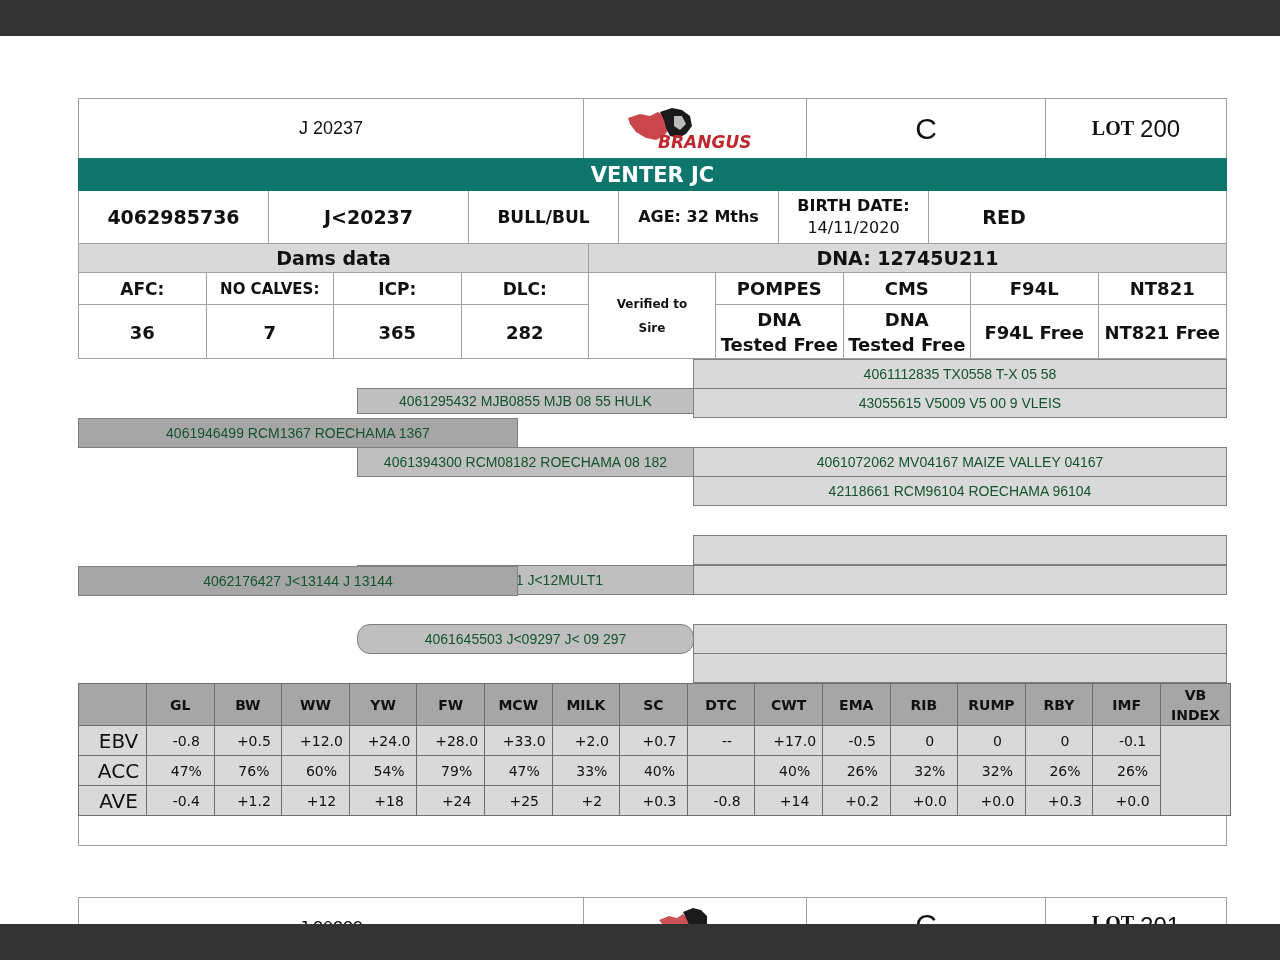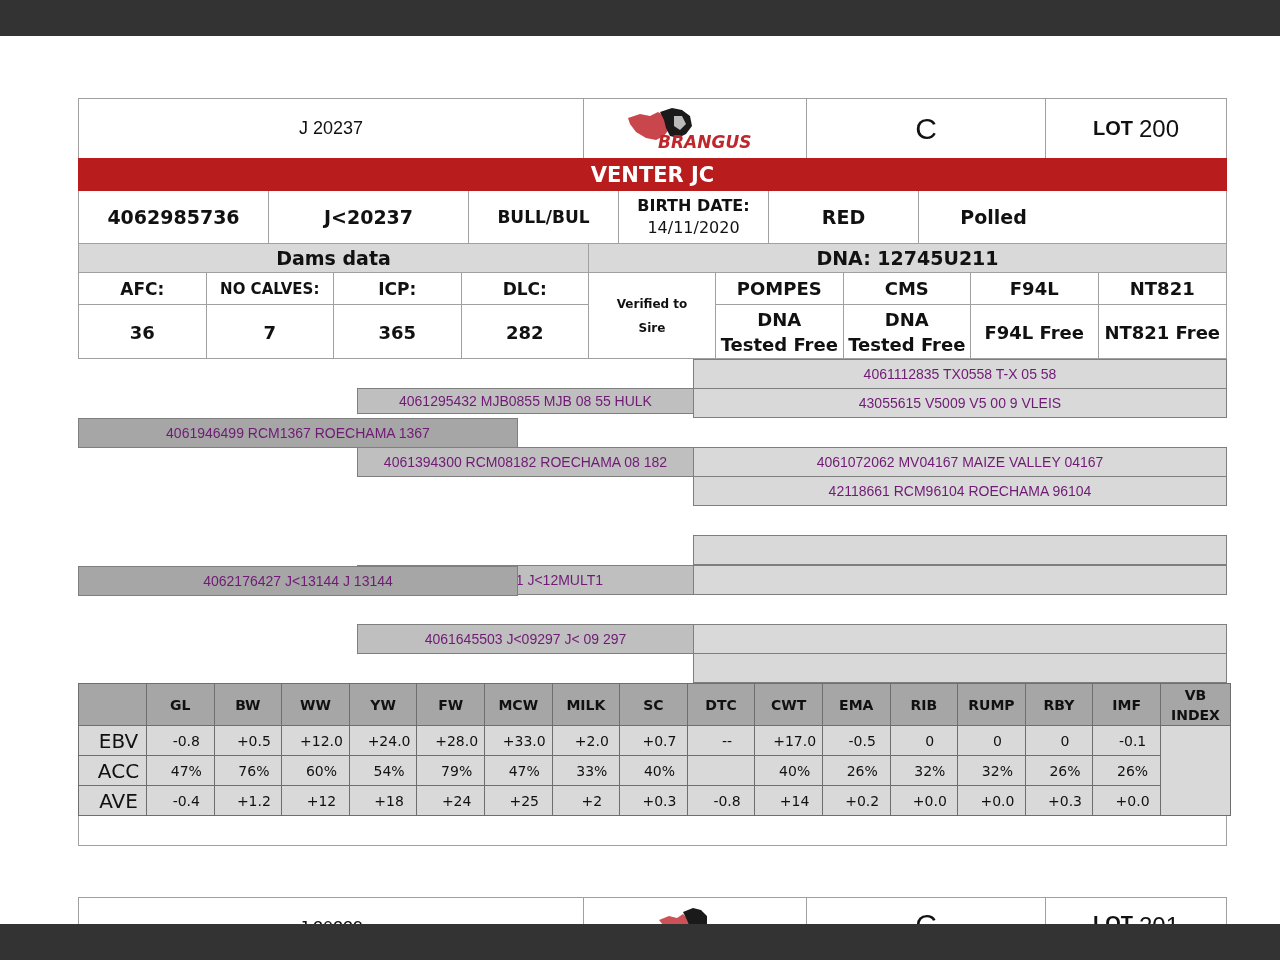--- a/index.html
+++ b/index.html
@@ -17,23 +17,23 @@
   .sans-bold { font-family: "DejaVu Sans", sans-serif; font-weight: bold; }
 
   
   .hdr-row { left: 78px; top: 98px; width: 1149px; height: 60px; display: flex; border: 1px solid #a0a0a0; border-bottom: none; }
   .hdr-row > div { border-right: 1px solid #a0a0a0; }
   .hdr-row > div:last-child { border-right: none; }
   .hdr-id { width: 505px; font-size: 18px; }
   .hdr-logo { width: 223px; }
   .hdr-grade { width: 239px; font-size: 30px; }
   .hdr-lot { width: 180px; font-size: 24px; }
-  .hdr-lot .lot-word { font-weight: bold; font-size: 20px; margin-right: 6px; }
-
-  .owner-bar { left: 78px; top: 158px; width: 1149px; height: 33px; background: #b91c1c; color: #fff; font-size: 21px; }
+  .hdr-lot .lot-word { font-weight: bold; font-size: 20px; margin-right: 6px; font-family: Liberation Serif, serif; }
+
+  .owner-bar { left: 78px; top: 158px; width: 1149px; height: 33px; background: #0f766e; color: #fff; font-size: 21px; }
 
   .info-row { left: 78px; top: 191px; width: 1149px; height: 52px; display: flex; border-left: 1px solid #a0a0a0; border-right: 1px solid #a0a0a0; }
   .info-row > div { border-right: 1px solid #a0a0a0; font-size: 19px; }
   .info-row > div:last-child { border-right: none; }
   .info-row .small { font-size: 16px; line-height: 22px; }
 
   .section-row { left: 78px; top: 243px; width: 1149px; height: 30px; display: flex; background: #d9d9d9; border: 1px solid #a0a0a0; }
   .section-row > div { font-size: 19px; }
 
   .dams-grid { left: 78px; top: 273px; width: 511px; height: 86px; display: grid; grid-template-columns: repeat(4, 1fr); grid-template-rows: 32px 54px; border-left: 1px solid #a0a0a0; border-bottom: 1px solid #a0a0a0; }
@@ -42,21 +42,21 @@
   .dams-grid .lbl { font-size: 17px; }
   .dams-grid .lbl.nc { font-size: 15px; }
 
   .dna-grid { left: 589px; top: 273px; width: 638px; height: 86px; display: grid; grid-template-columns: 127px repeat(4, 1fr); grid-template-rows: 32px 54px; border-right: 1px solid #a0a0a0; border-bottom: 1px solid #a0a0a0; }
   .dna-grid > div { border-right: 1px solid #a0a0a0; border-bottom: 1px solid #a0a0a0; font-size: 18px; line-height: 25px; }
   .dna-grid > div.last { border-right: none; }
   .dna-grid > div.bot { border-bottom: none; }
   .dna-grid .verified { grid-row: 1 / 3; font-size: 12px; line-height: 24px; border-bottom: none; }
 
   
-  .ped { font-size: 14px; color: #701a75; border: 1px solid #7f7f7f; }
+  .ped { font-size: 14px; color: #14532d; border: 1px solid #7f7f7f; }
   .ped.l3 { background: #d9d9d9; }
   .ped.l2 { background: #bfbfbf; }
   .ped.l1 { background: #a6a6a6; }
 
   
   .ebv { left: 78px; top: 683px; width: 1149px; border-collapse: collapse; table-layout: fixed; font-family: "DejaVu Sans", sans-serif; }
   .ebv td, .ebv th { border: 1px solid #6e6e6e; text-align: center; padding: 0; }
   .ebv th { background: #a6a6a6; font-size: 14px; font-weight: bold; height: 41px; line-height: 20px; }
   .ebv td { background: #d9d9d9; font-size: 14px; height: 29px; padding-left: 12px; }
   .ebv td.rowlbl { font-size: 20px; text-align: center; }
@@ -92,26 +92,26 @@
 
 <div class="abs cell owner-bar sans-bold">VENTER JC</div>
 
 <div class="abs info-row sans-bold">
   <div class="cell" style="width:190px">4062985736</div>
   <div class="cell" style="width:200px">J&lt;20237</div>
   <div class="cell small" style="width:150px; flex-direction:row; font-size:17px;">
     <span>BULL/</span>
     <span>BUL</span>
   </div>
+  <div class="cell small" style="width:160px">AGE: 32 Mths</div>
   <div class="cell small" style="width:150px; flex-direction:column;">
     <span>BIRTH DATE:</span>
     <span style="font-weight:normal">14/11/2020</span>
   </div>
   <div class="cell" style="width:150px">RED</div>
-  <div class="cell" style="width:149px">Polled</div>
 </div>
 
 <div class="abs section-row sans-bold">
   <div class="cell" style="width:510px; border-right:1px solid #a0a0a0;">Dams data</div>
   <div class="cell" style="width:637px">DNA: 12745U211</div>
 </div>
 
 <div class="abs dams-grid sans-bold">
   <div class="cell lbl">AFC:</div>
   <div class="cell lbl nc">NO CALVES:</div>
@@ -149,21 +149,21 @@
 <div class="abs cell ped l3" style="left:693px; top:388px; width:534px; height:30px;">43055615 V5009 V5 00 9 VLEIS</div>
 <div class="abs cell ped l1" style="left:78px; top:418px; width:440px; height:30px;">4061946499 RCM1367 ROECHAMA 1367</div>
 <div class="abs cell ped l2" style="left:357px; top:447px; width:337px; height:30px;">4061394300 RCM08182 ROECHAMA 08 182</div>
 <div class="abs cell ped l3" style="left:693px; top:447px; width:534px; height:30px;">4061072062 MV04167 MAIZE VALLEY 04167</div>
 <div class="abs cell ped l3" style="left:693px; top:476px; width:534px; height:30px;">42118661 RCM96104 ROECHAMA 96104</div>
 
 <div class="abs cell ped l3" style="left:693px; top:535px; width:534px; height:30px;"></div>
 <div class="abs cell ped l2" style="left:357px; top:565px; width:337px; height:30px;">J&lt;12MULT1 J&lt;12MULT1</div>
 <div class="abs cell ped l3" style="left:693px; top:565px; width:534px; height:30px;"></div>
 <div class="abs cell ped l1" style="left:78px; top:566px; width:440px; height:30px;">4062176427 J&lt;13144 J 13144</div>
-<div class="abs cell ped l2" style="left:357px; top:624px; width:337px; height:30px;">4061645503 J&lt;09297 J&lt; 09 297</div>
+<div class="abs cell ped l2" style="left:357px; top:624px; width:337px; height:30px;border-radius:13px;">4061645503 J&lt;09297 J&lt; 09 297</div>
 <div class="abs cell ped l3" style="left:693px; top:624px; width:534px; height:30px;"></div>
 <div class="abs cell ped l3" style="left:693px; top:653px; width:534px; height:30px;"></div>
 
 <table class="abs ebv">
   <colgroup>
     <col style="width:68px">
     <col span="15" style="width:67.6px">
     <col style="width:70px">
   </colgroup>
   <tbody>

